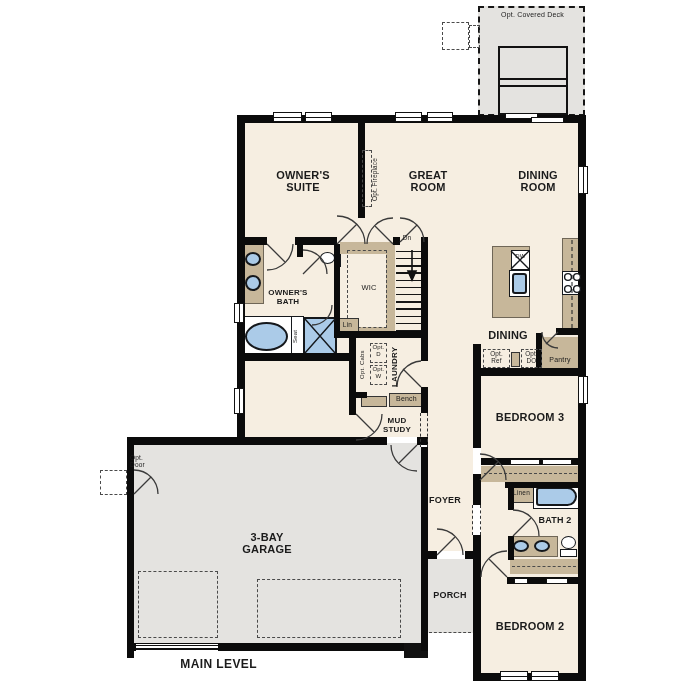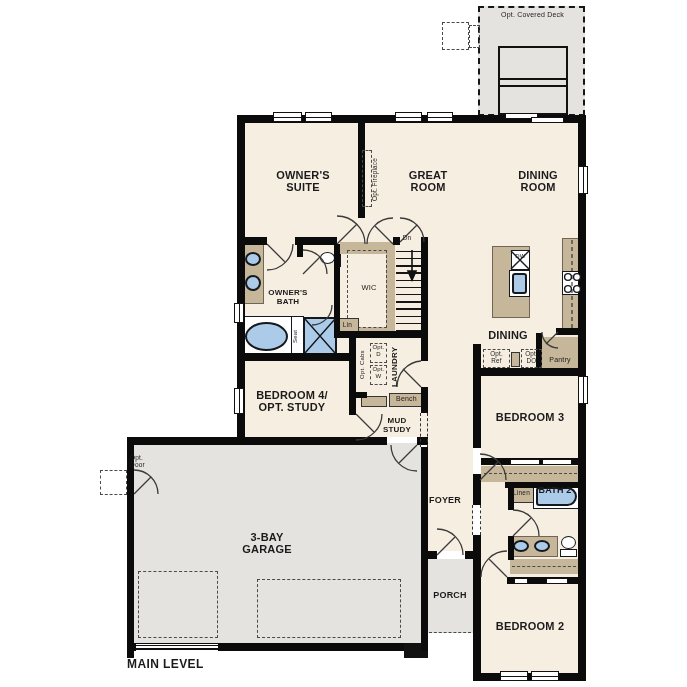--- a/index.html
+++ b/index.html
@@ -232,27 +232,25 @@
   <div class="lbl n" style="left:543px;top:356px;width:34px;font-size:7px;">Pantry</div>
   <div class="lbl n vlbl" style="left:359px;top:343px;width:10px;height:44px;font-size:6px;">Opt. Cabs</div>
   <div class="lbl n" style="left:370px;top:344px;width:17px;font-size:6px;">Opt.
 D</div>
   <div class="lbl n" style="left:370px;top:366px;width:17px;font-size:6px;">Opt.
 W</div>
   <div class="lbl vlbl" style="left:391px;top:341px;width:14px;height:52px;font-size:8px;">LAUNDRY</div>
   <div class="lbl n" style="left:389px;top:395px;width:35px;font-size:7px;">Bench</div>
   <div class="lbl" style="left:377px;top:417px;width:40px;font-size:8px;">MUD
 STUDY</div>
-  <div class="lbl" style="left:240px;top:389px;width:104px;font-size:11px;">BEDROOM 4/
-OPT. STUDY</div>
   <div class="lbl" style="left:487px;top:411px;width:86px;font-size:11px;">BEDROOM 3</div>
   <div class="lbl" style="left:429px;top:495px;width:28px;font-size:9px;">FOYER</div>
   <div class="lbl n" style="left:508px;top:489px;width:27px;font-size:6.5px;">Linen</div>
-  <div class="lbl" style="left:533px;top:485px;width:44px;font-size:9px;">BATH 2</div>
+  <div class="lbl" style="left:533px;top:515px;width:44px;font-size:9px;">BATH 2</div>
   <div class="lbl" style="left:487px;top:620px;width:86px;font-size:11px;">BEDROOM 2</div>
   <div class="lbl" style="left:235px;top:531px;width:64px;font-size:11px;">3-BAY
 GARAGE</div>
   <div class="lbl" style="left:428px;top:590px;width:44px;font-size:9px;">PORCH</div>
   <div class="lbl n" style="left:130px;top:454px;width:32px;font-size:6.5px;text-align:left;">Opt.
 Door</div>
-  <div class="lbl" style="left:127px;top:658px;width:130px;font-size:12px;text-align:left;letter-spacing:.4px;">MAIN LEVEL</div>
+  <div class="lbl" style="left:127px;top:658px;width:130px;font-size:12px;text-align:right;letter-spacing:.4px;">MAIN LEVEL</div>
 
 </div>
 
 </body></html>

